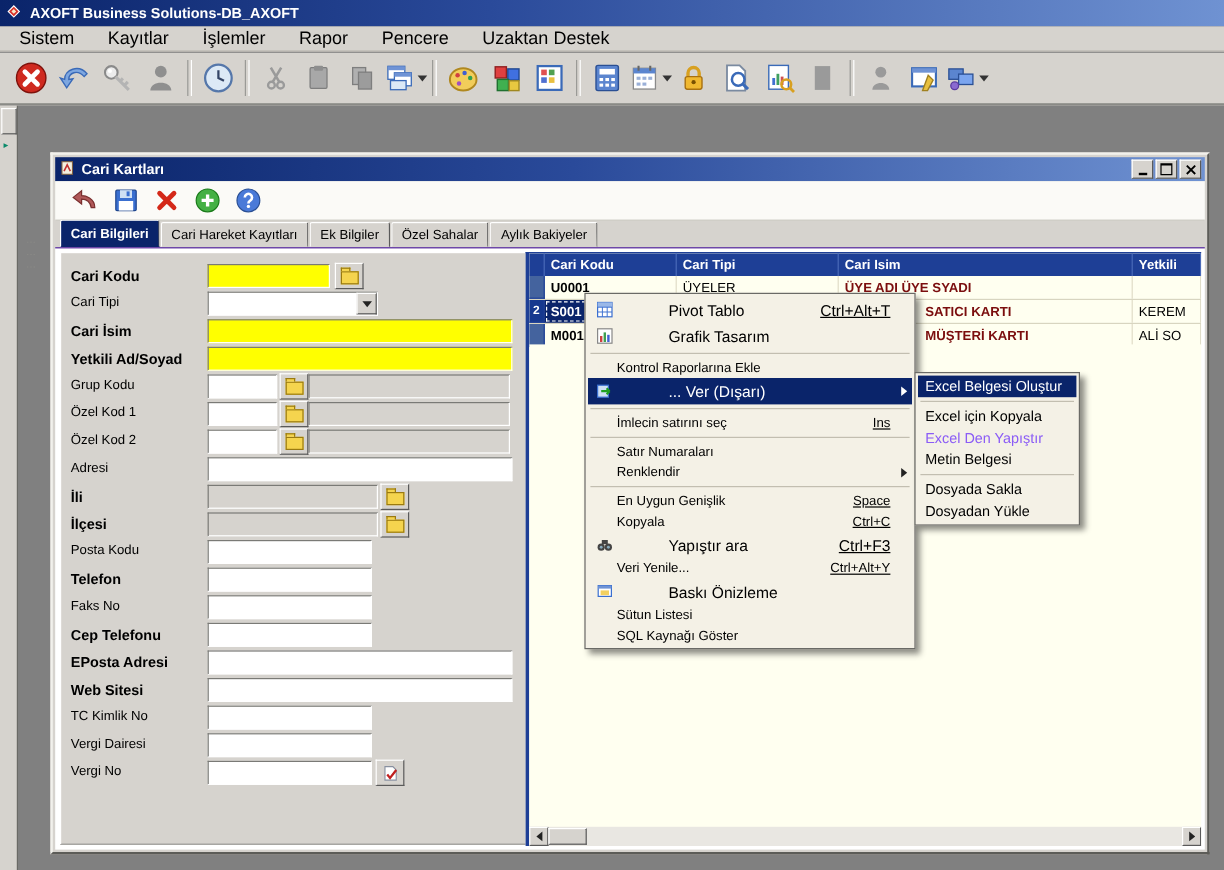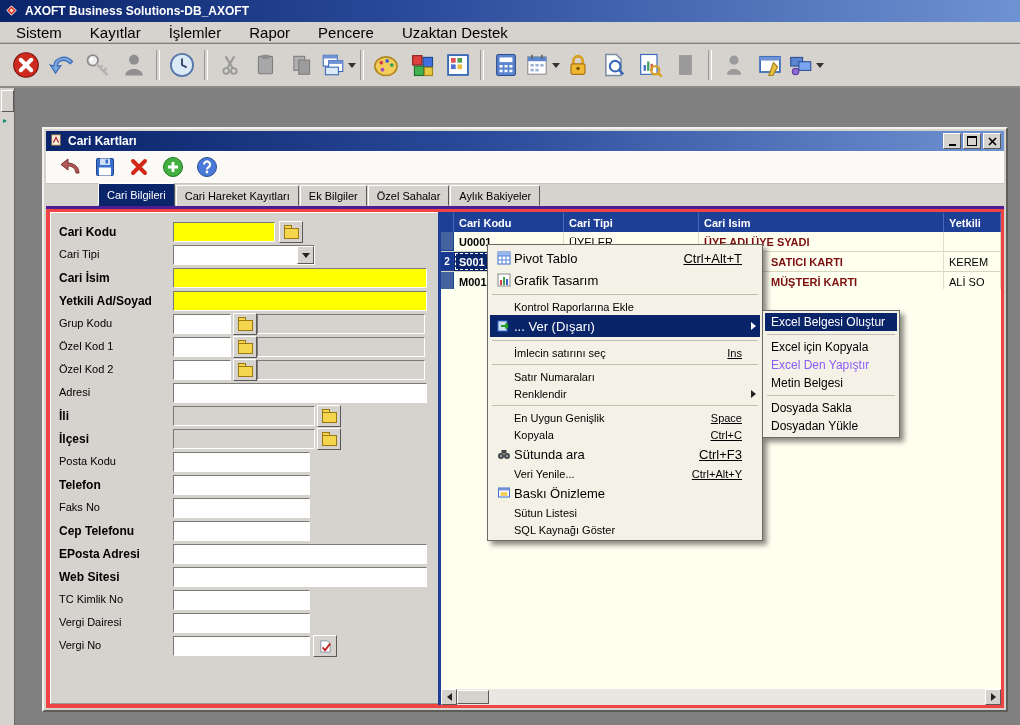--- a/index.html
+++ b/index.html
@@ -38,23 +38,23 @@
   .cwb{width:16px;height:14px;background:#d6d3ce;border:1px solid;
     border-color:#fff #5a5a5a #5a5a5a #fff;display:flex;align-items:center;justify-content:center;}
   .glyph-min{width:7px;height:2px;background:#000;margin-top:7px;}
   .glyph-max{width:8px;height:7px;border:1px solid #000;border-top-width:2px;}
   .cw-toolbar{position:absolute;left:2px;top:22px;right:2px;height:32px;background:#fbfaf7;
     border-bottom:1px solid #c8c5be;display:flex;align-items:center;padding-left:8px;}
   .cw-tb-btn{width:34px;height:28px;display:flex;align-items:center;justify-content:center;}
   .cw-tabs{position:absolute;left:2px;top:55px;right:2px;height:22px;display:flex;align-items:flex-end;padding-left:4px;}
   .tab{height:19px;display:flex;align-items:center;padding:0 8px;background:#d6d3ce;
     border:1px solid;border-color:#fff #5a5a5a #d6d3ce #fff;border-radius:2px 2px 0 0;margin-right:1px;font-size:11px;}
-  .tab.sel{background:#0a246a;color:#fff;font-weight:normal;height:21px;border-color:#fff #5a5a5a #0a246a #fff;margin-left:48px;}
-  .cw-content{position:absolute;left:2px;top:77px;right:2px;bottom:2px;background:#ef4444;
-    border-top:3px solid #4c1d95;}
+  .tab.sel{background:#0a246a;color:#fff;font-weight:bold;height:21px;border-color:#fff #5a5a5a #0a246a #fff;}
+  .cw-content{position:absolute;left:2px;top:77px;right:2px;bottom:2px;background:#ffffff;
+    border-top:1px solid #4c1d95;}
   
   .formpanel{position:absolute;left:4px;top:3px;width:388px;bottom:4px;background:#d6d3ce;
     border:1px solid;border-color:#fff #9a9a96 #9a9a96 #fff;}
   .frow{position:relative;height:22px;margin-top:1px;}
   .frow .flabel{position:absolute;left:8px;top:4px;font-size:11px;}
   .frow .flabel.b{font-weight:bold;font-size:12px;}
   .inp{position:absolute;top:1px;height:18px;background:#fff;border:1px solid;
     border-color:#7a7a76 #fff #fff #7a7a76;box-sizing:content-box;}
   .inp.yellow{background:#ffff00;}
   .grayf{position:absolute;top:1px;height:18px;background:#d6d3ce;border:1px solid;
@@ -94,21 +94,21 @@
   .sbtn{width:16px;height:16px;background:#d6d3ce;border:1px solid;
     border-color:#fff #5a5a5a #5a5a5a #fff;display:flex;align-items:center;justify-content:center;box-sizing:border-box;}
   .sthumb{width:32px;height:14px;margin-top:1px;background:#d6d3ce;border:1px solid;
     border-color:#fff #5a5a5a #5a5a5a #fff;box-sizing:border-box;}
   .arrow-l{width:0;height:0;border-top:4px solid transparent;border-bottom:4px solid transparent;border-right:5px solid #222;}
   .arrow-r{width:0;height:0;border-top:4px solid transparent;border-bottom:4px solid transparent;border-left:5px solid #222;}
   
   .cmenu{position:absolute;left:487px;top:244px;width:276px;background:#f4f1e6;
     border:1px solid #6a6a66;box-shadow:4px 4px 5px rgba(0,0,0,.45);padding:2px;box-sizing:border-box;z-index:20;}
   .mi{display:flex;align-items:center;height:17px;padding:0 4px 0 3px;font-size:11px;position:relative;}
-  .mi.big{height:22px;font-size:13px;}
+  .mi.big{height:22px;font-size:13px;gap:43px;}
   .mico{width:21px;flex:none;display:flex;align-items:center;justify-content:center;}
   .mlabel{white-space:nowrap;}
   .mshort{margin-left:auto;padding-right:14px;white-space:nowrap;text-decoration:underline;}
   .marr{position:absolute;right:4px;width:0;height:0;border-top:4px solid transparent;
     border-bottom:4px solid transparent;border-left:5px solid #222;}
   .mi.hl{background:#0a246a;color:#fff;}
   .mi.hl .marr{border-left-color:#fff;}
   .msep{height:7px;position:relative;}
   .msep::after{content:'';position:absolute;left:2px;right:2px;top:3px;border-top:1px solid #c2beb0;}
   .submenu{position:absolute;left:762px;top:310px;width:138px;background:#f4f1e6;
@@ -605,21 +605,21 @@
   <div class="mi big">
     <span class="mico">
         <svg width="14" height="14" viewBox="0 0 14 14">
           <rect x="4.5" y="3" width="5" height="3.5" fill="#444"></rect>
           <circle cx="4" cy="9" r="3" fill="#444"></circle>
           <circle cx="10" cy="9" r="3" fill="#444"></circle>
           <circle cx="4" cy="9" r="1.2" fill="#8ab"></circle>
           <circle cx="10" cy="9" r="1.2" fill="#8ab"></circle>
         </svg>
       </span>
-    <span class="mlabel">Sütunda ara</span>
+    <span class="mlabel">Yapıştır ara</span>
     <span class="mshort">Ctrl+F3</span>
   </div>
   <div class="mi">
     <span class="mico"></span>
     <span class="mlabel">Veri Yenile...</span>
     <span class="mshort">Ctrl+Alt+Y</span>
   </div>
   <div class="mi big">
     <span class="mico">
         <svg width="14" height="14" viewBox="0 0 14 14">

